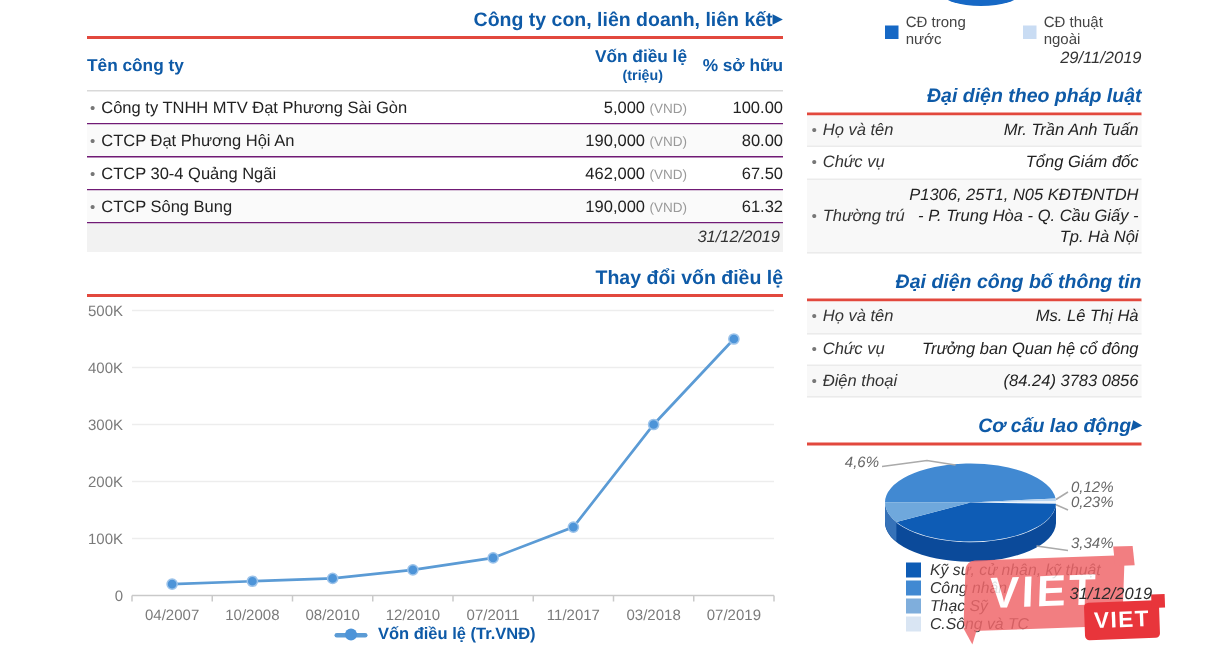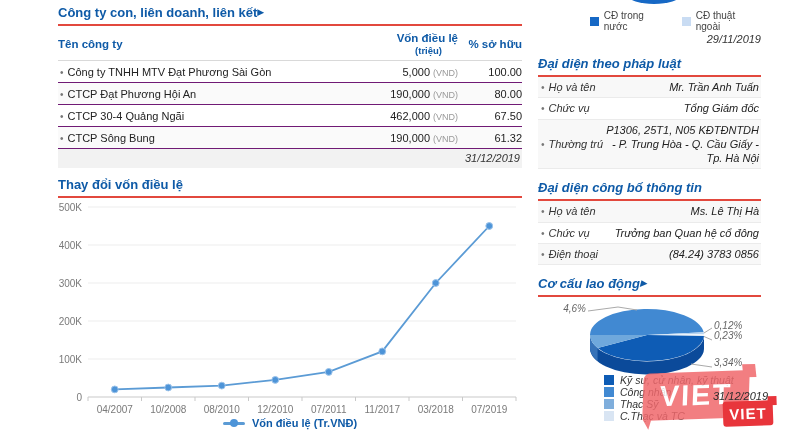--- a/index.html
+++ b/index.html
@@ -1,19 +1,19 @@
 <!DOCTYPE html>
 <html style="--blue: #0E5AA7; --red: #E2483D; --series: #5B9BD5; --marker: #4D94D8; --domestic: #1668C5; --foreign: #C9DCF3; --wm-light: #F0686C; --wm-solid: #E8353B;"><head>
 <meta charset="utf-8">
 <style>
   html,body{margin:0;padding:0;background:#fff;}
   #page{position:relative;width:810px;height:431px;background:#fff;overflow:hidden;
         font-family:"Liberation Sans",sans-serif;color:#222;}
   
-  .sec-head{display:flex;justify-content:flex-start;align-items:center;
+  .sec-head{display:flex;justify-content:flex-end;align-items:center;
             padding:5px 0 4px 0;border-bottom:2px solid var(--red);}
   .sec-title{color:var(--blue);font-weight:bold;font-size:13px;}
   .arrow{color:var(--blue);font-size:9px;line-height:9px;}
   
   .left-col{position:absolute;left:58px;top:0;width:464px;}
   .right-col{position:absolute;left:538px;top:0;width:223px;}
   
   .tbl-head{display:flex;align-items:center;padding:6px 0 4px 0;border-bottom:1px solid #D9D9D9;
             color:var(--blue);font-weight:bold;font-size:11.5px;}
   .col-name{flex:1;}
@@ -266,21 +266,21 @@
           <li>
               <span class="sq" style="background: rgb(65, 137, 210);"></span>
               <span>Công nhân</span>
             </li>
           <li>
               <span class="sq" style="background: rgb(127, 174, 220);"></span>
               <span>Thạc Sỹ</span>
             </li>
           <li>
               <span class="sq" style="background: rgb(217, 229, 243);"></span>
-              <span>C.Thạc và TC</span>
+              <span>C.Sông và TC</span>
             </li>
         </ul>
       </div>
     </div>
   </div>
 
   <div class="wm-big">VIET</div>
   <div class="wm-date">31/12/2019</div>
   <div class="wm-small">VIET</div>
 

